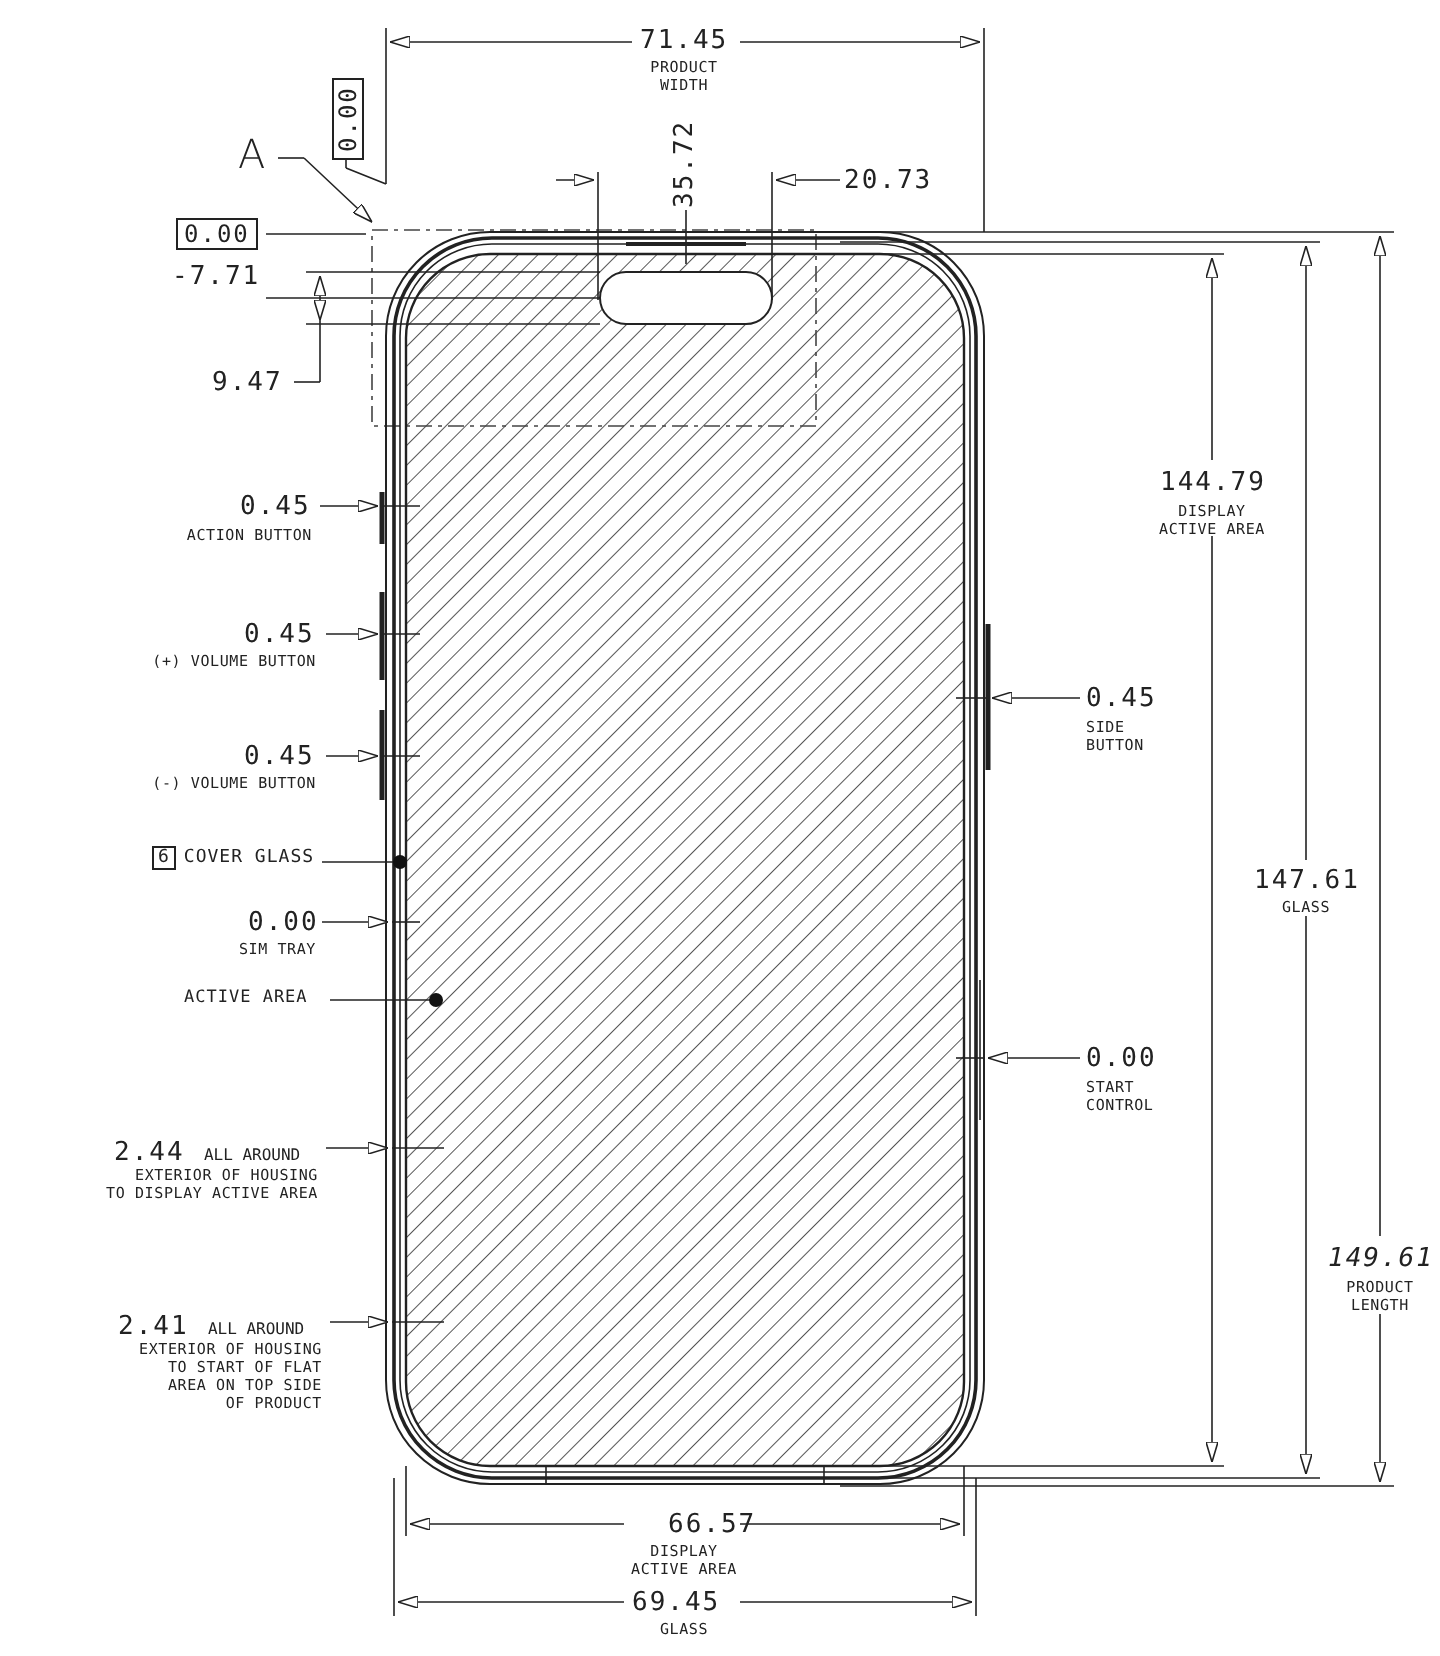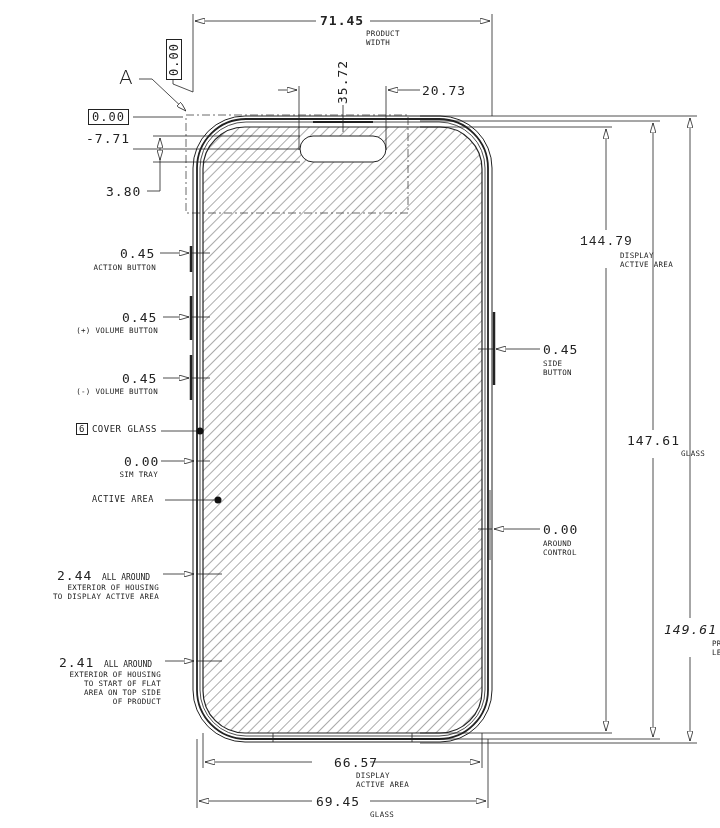--- a/index.html
+++ b/index.html
@@ -2,21 +2,21 @@
 <html><head>
 <meta charset="utf-8">
 <style>
   html, body { margin: 0; padding: 0; background: #ffffff; }
   body { width: 720px; height: 828px; position: relative; overflow: hidden;
          font-family: "DejaVu Sans Mono", "Liberation Mono", monospace; color: #222; }
   #drawing { position: absolute; left: 0; top: 0; }
   .lbl { position: absolute; white-space: nowrap; color: #222; line-height: 1; }
   .num { font-size: 13px; letter-spacing: 1px; }
   .cap { font-size: 7.5px; letter-spacing: 0.3px; line-height: 9px; text-align: right; }
-  .capc { font-size: 7.5px; letter-spacing: 0.3px; line-height: 9px; text-align: left; margin-left: 48px; }
+  .capc { font-size: 7.5px; letter-spacing: 0.3px; line-height: 9px; text-align: center; }
   .capl { font-size: 7.5px; letter-spacing: 0.3px; line-height: 9px; text-align: left; }
   .boxed { border: 1px solid #222; padding: 1px 3px; font-size: 12px; letter-spacing: 1px; background: #fff; }
   .vert { transform: rotate(-90deg); transform-origin: left top; }
   .small { font-size: 9px; }
 </style>
 </head>
 <body>
 
 <svg id="drawing" width="720" height="828" viewBox="0 0 720 828" xmlns="http://www.w3.org/2000/svg">
   <defs>
@@ -142,37 +142,37 @@
   <circle cx="218" cy="500" r="3.5" fill="#111"></circle>
 
   <g stroke="#222" stroke-width="0.8" fill="none">
     <line x1="540" y1="349" x2="496" y2="349" marker-end="url(#arr)"></line>
     <line x1="478" y1="349" x2="494" y2="349"></line>
     <line x1="540" y1="529" x2="494" y2="529" marker-end="url(#arr)"></line>
     <line x1="478" y1="529" x2="492" y2="529"></line>
   </g>
 </svg>
 
-<div class="lbl num" style="left:320px;top:14px;font-weight:bold;">71.45</div>
+<div class="lbl num" style="left:320px;top:14px;">71.45</div>
 <div class="lbl capc" style="left:318px;top:29px;width:48px;">
   <div>PRODUCT</div>
   <div>WIDTH</div>
 </div>
 
 <div class="lbl num vert" style="left:336px;top:104px;">35.72</div>
 <div class="lbl num" style="left:422px;top:84px;">20.73</div>
 
 <div class="lbl boxed vert" style="left:166px;top:80px;">0.00</div>
 <div class="lbl" style="left:119px;top:67px;font-size:20px;font-family:'DejaVu Sans',sans-serif;font-weight:300;">A</div>
 <div class="lbl boxed" style="left:88px;top:109px;">0.00</div>
 
 <div class="lbl num" style="left:86px;top:132px;">-7.71</div>
-<div class="lbl num" style="left:106px;top:185px;">3.80</div>
-
-<div class="lbl num" style="left:580px;top:235px;font-family:Liberation Mono, monospace;">144.79</div>
+<div class="lbl num" style="left:106px;top:185px;">9.47</div>
+
+<div class="lbl num" style="left:580px;top:235px;">144.79</div>
 <div class="lbl capc" style="left:572px;top:251px;width:68px;">
   <div>DISPLAY</div>
   <div>ACTIVE AREA</div>
 </div>
 
 <div class="lbl num" style="left:627px;top:434px;">147.61</div>
 <div class="lbl capc" style="left:633px;top:449px;width:40px;">
   <div>GLASS</div>
 </div>
 
@@ -231,15 +231,15 @@
 </div>
 
 <div class="lbl num" style="left:543px;top:343px;">0.45</div>
 <div class="lbl capl" style="left:543px;top:359px;">
   <div>SIDE</div>
   <div>BUTTON</div>
 </div>
 
 <div class="lbl num" style="left:543px;top:523px;">0.00</div>
 <div class="lbl capl" style="left:543px;top:539px;">
-  <div>AROUND</div>
+  <div>START</div>
   <div>CONTROL</div>
 </div>
 
 </body></html>

